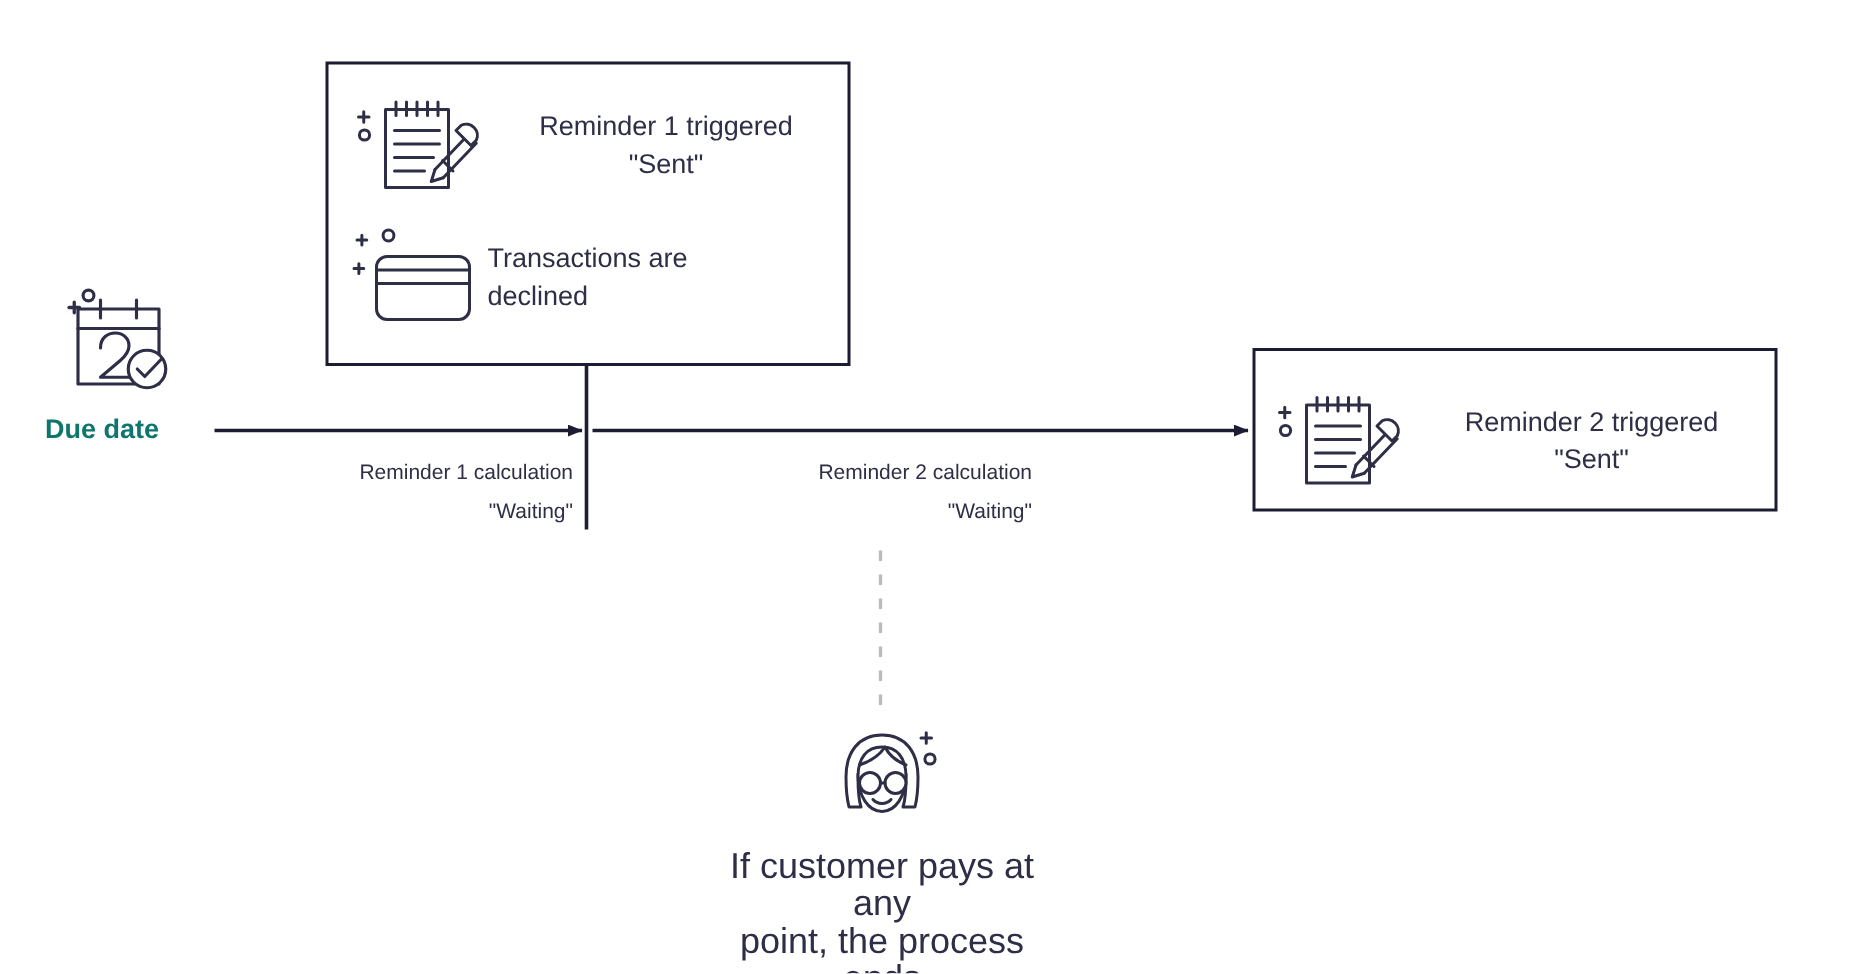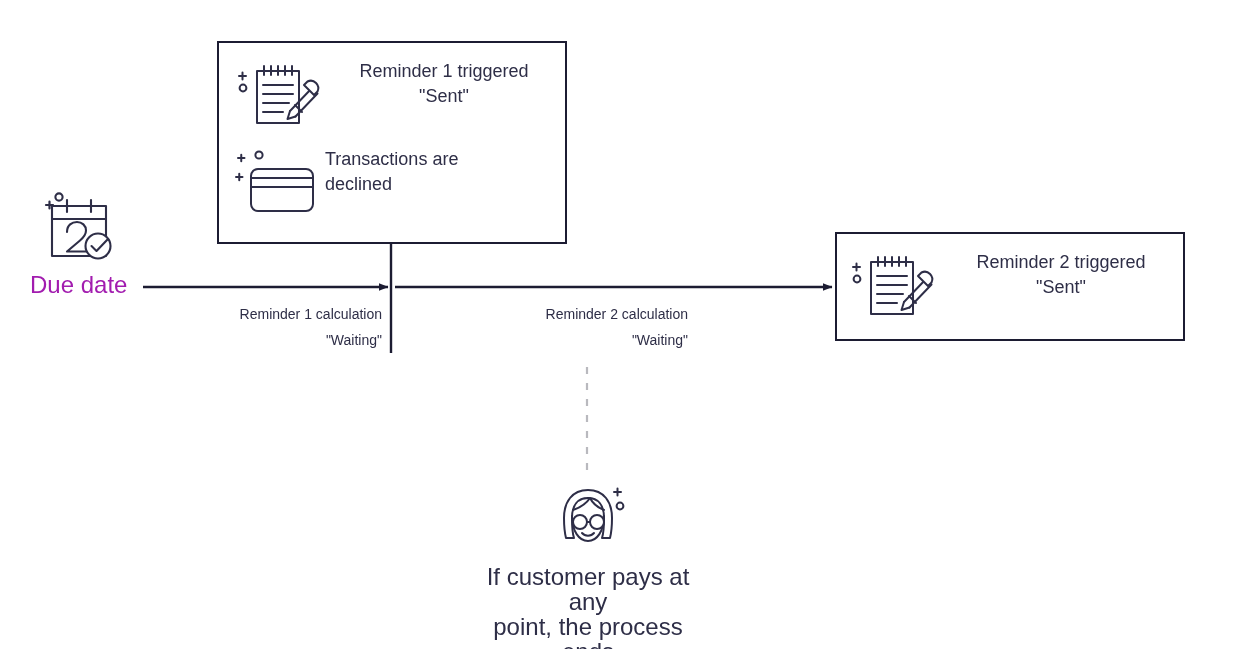--- a/index.html
+++ b/index.html
@@ -38,20 +38,21 @@
     left: 835px;
     top: 232px;
     width: 350px;
     height: 109px;
   }
 
   
   .box-row {
     position: absolute;
     display: flex;
+    align-items: center;
   }
   #row-reminder1 { left: 14px; top: 16px; width: 330px; height: 76px; }
   #row-declined  { left: 14px; top: 104px; width: 330px; height: 76px; }
   #row-reminder2 { left: 10px; top: 16px; width: 336px; height: 88px; }
 
   .row-icon {
     flex: 0 0 auto;
     width: 92px;
     height: 72px;
     position: relative;
@@ -67,25 +68,26 @@
 
   
   #node-duedate {
     left: 22px;
     top: 188px;
     width: 120px;
     text-align: center;
   }
   #duedate-caption {
     margin-top: 4px;
-    font-size: 24px;
+    font-size: 18px;
     line-height: 22px;
-    color: #a21caf;
+    color: #0f766e;
     text-align: left;
     padding-left: 8px;
+    font-weight: bold;
   }
 
   
   #node-customer {
     left: 478px;
     top: 478px;
     width: 220px;
     text-align: center;
   }
   #customer-caption {

